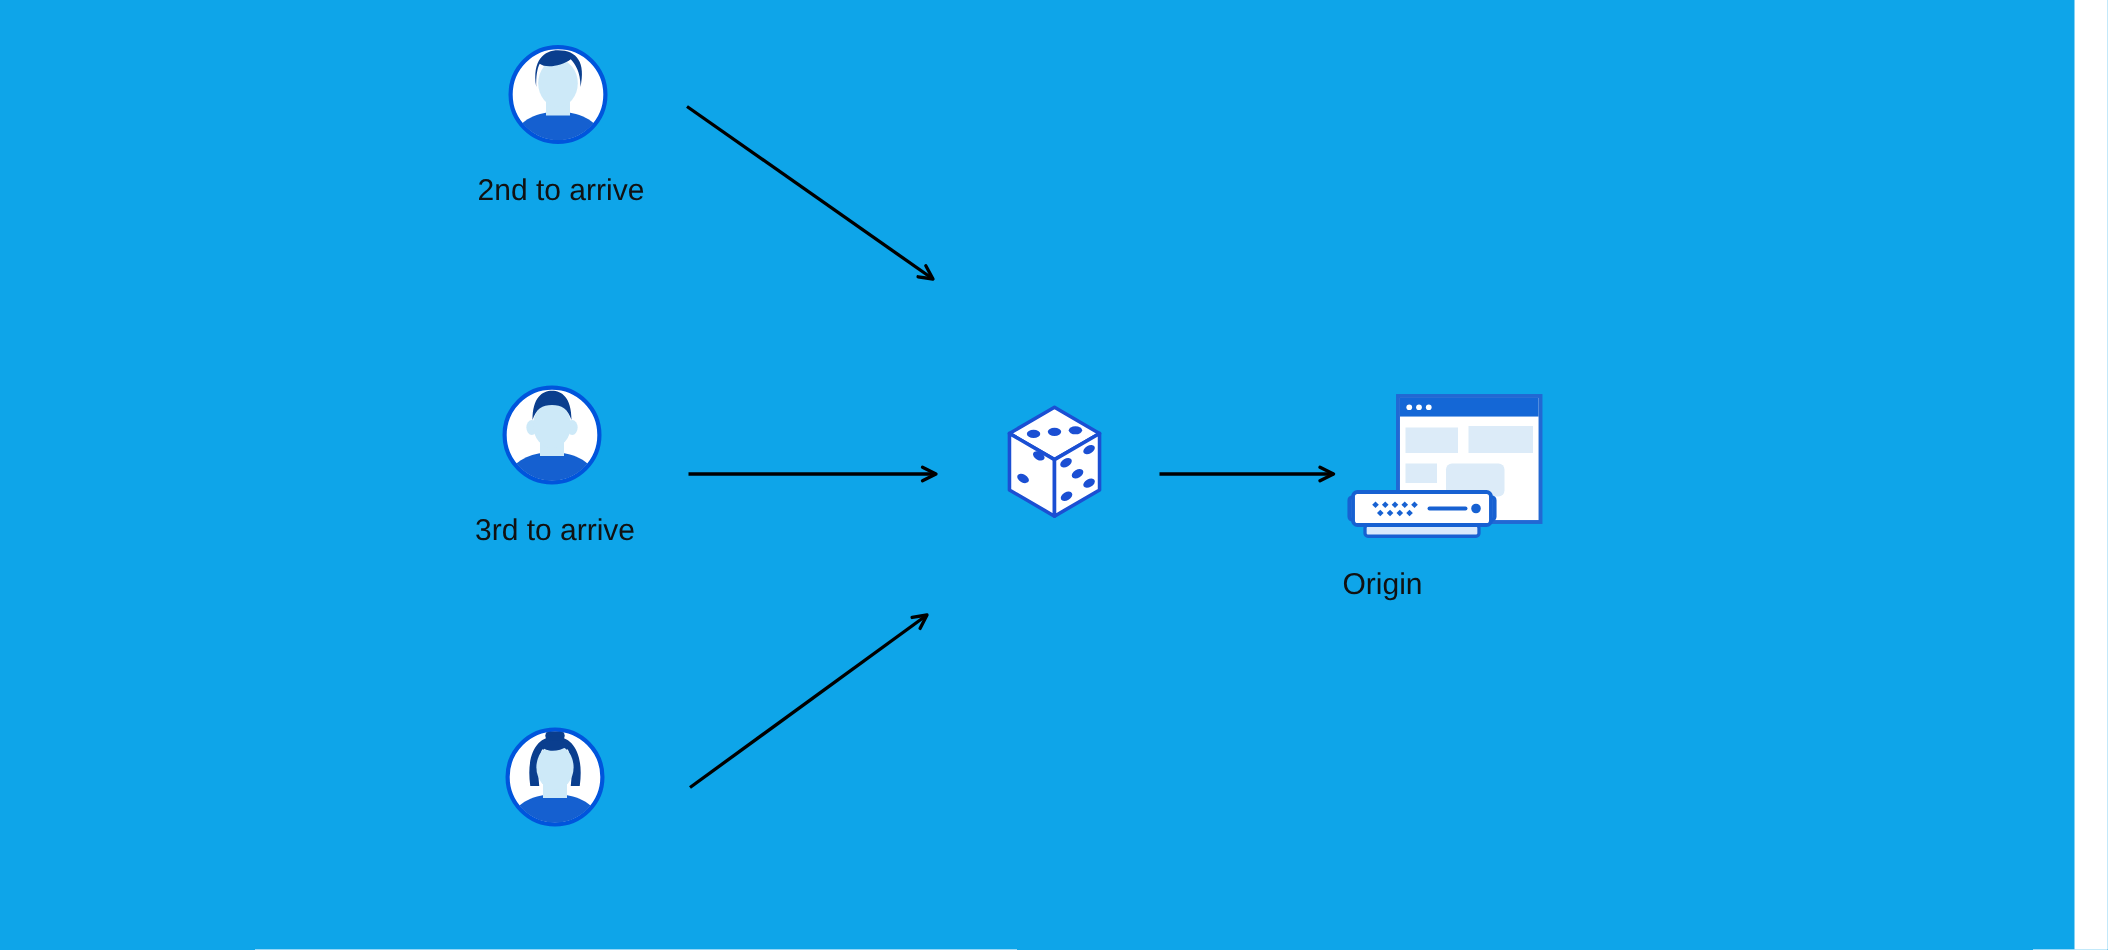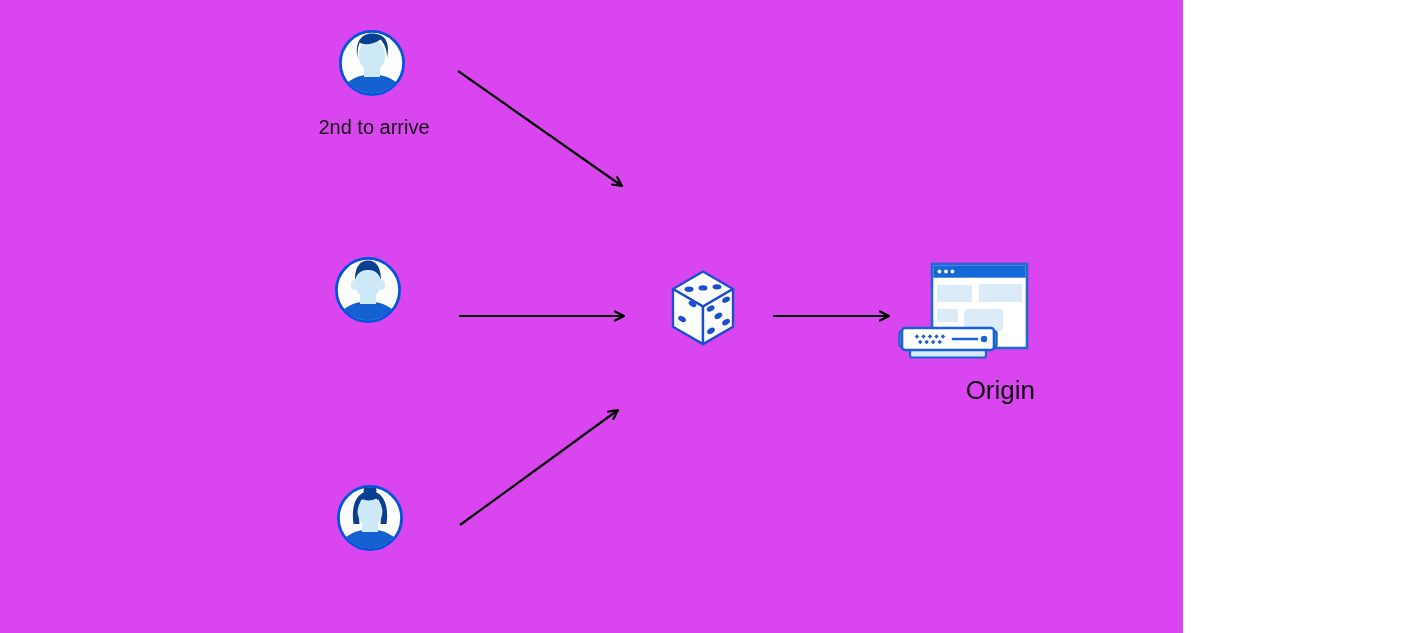--- a/index.html
+++ b/index.html
@@ -3,39 +3,39 @@
 <meta charset="utf-8">
 <style>
   html, body {
     margin: 0;
     padding: 0;
     background: #ffffff;
     font-family: "Liberation Sans", "DejaVu Sans", sans-serif;
   }
   #canvas {
     position: relative;
-    width: 1183px;
+    width: 1383px;
     height: 633px;
-    background: #d946ef;
+    background: #0ea5e9;
     overflow: hidden;
   }
   .abs { position: absolute; }
   .actor-label {
     position: absolute;
     width: 200px;
     text-align: center;
     font-size: 20px;
     color: #111111;
     line-height: 24px;
   }
   .origin-label {
     position: absolute;
     width: 140px;
-    text-align: right;
-    font-size: 26px;
+    text-align: left;
+    font-size: 20px;
     color: #111111;
     line-height: 24px;
   }
   svg { display: block; }
 </style>
 </head>
 <body>
 
 <div id="canvas">
 
@@ -83,20 +83,21 @@
         <path d="M2,70 C5,54 19,46.5 35,46.5 C51,46.5 65,54 68,70 Z" fill="#1560d0"></path>
         <rect x="27" y="32" width="16" height="17" fill="#cde9f8"></rect>
         <ellipse cx="21.5" cy="30" rx="3.6" ry="5" fill="#cde9f8"></ellipse>
         <ellipse cx="48.5" cy="30" rx="3.6" ry="5" fill="#cde9f8"></ellipse>
         <ellipse cx="35" cy="28.5" rx="12.6" ry="15.2" fill="#cde9f8"></ellipse>
         <path d="M22,25 C22,10 28.5,5.5 35,5.5 C41.5,5.5 48,10 48,25
                  C45.5,17.5 41.5,15 35,15 C28.5,15 24.5,17.5 22,25 Z" fill="#0a3e8e"></path>
       </g>
     </svg>
   </div>
+  <div class="actor-label" style="left:270px; top:342px;">3rd to arrive</div>
 
   <div class="abs" style="left:335px; top:483px;">
     <svg width="70" height="70" viewBox="0 0 70 70">
       <defs>
           <clipPath id="clipC">
             <circle cx="35" cy="35" r="30.4"></circle>
           </clipPath>
         </defs>
       <circle cx="35" cy="35" r="31.6" fill="#ffffff" stroke="#0055dc" stroke-width="2.8"></circle>
       <g clip-path="url(#clipC)">

